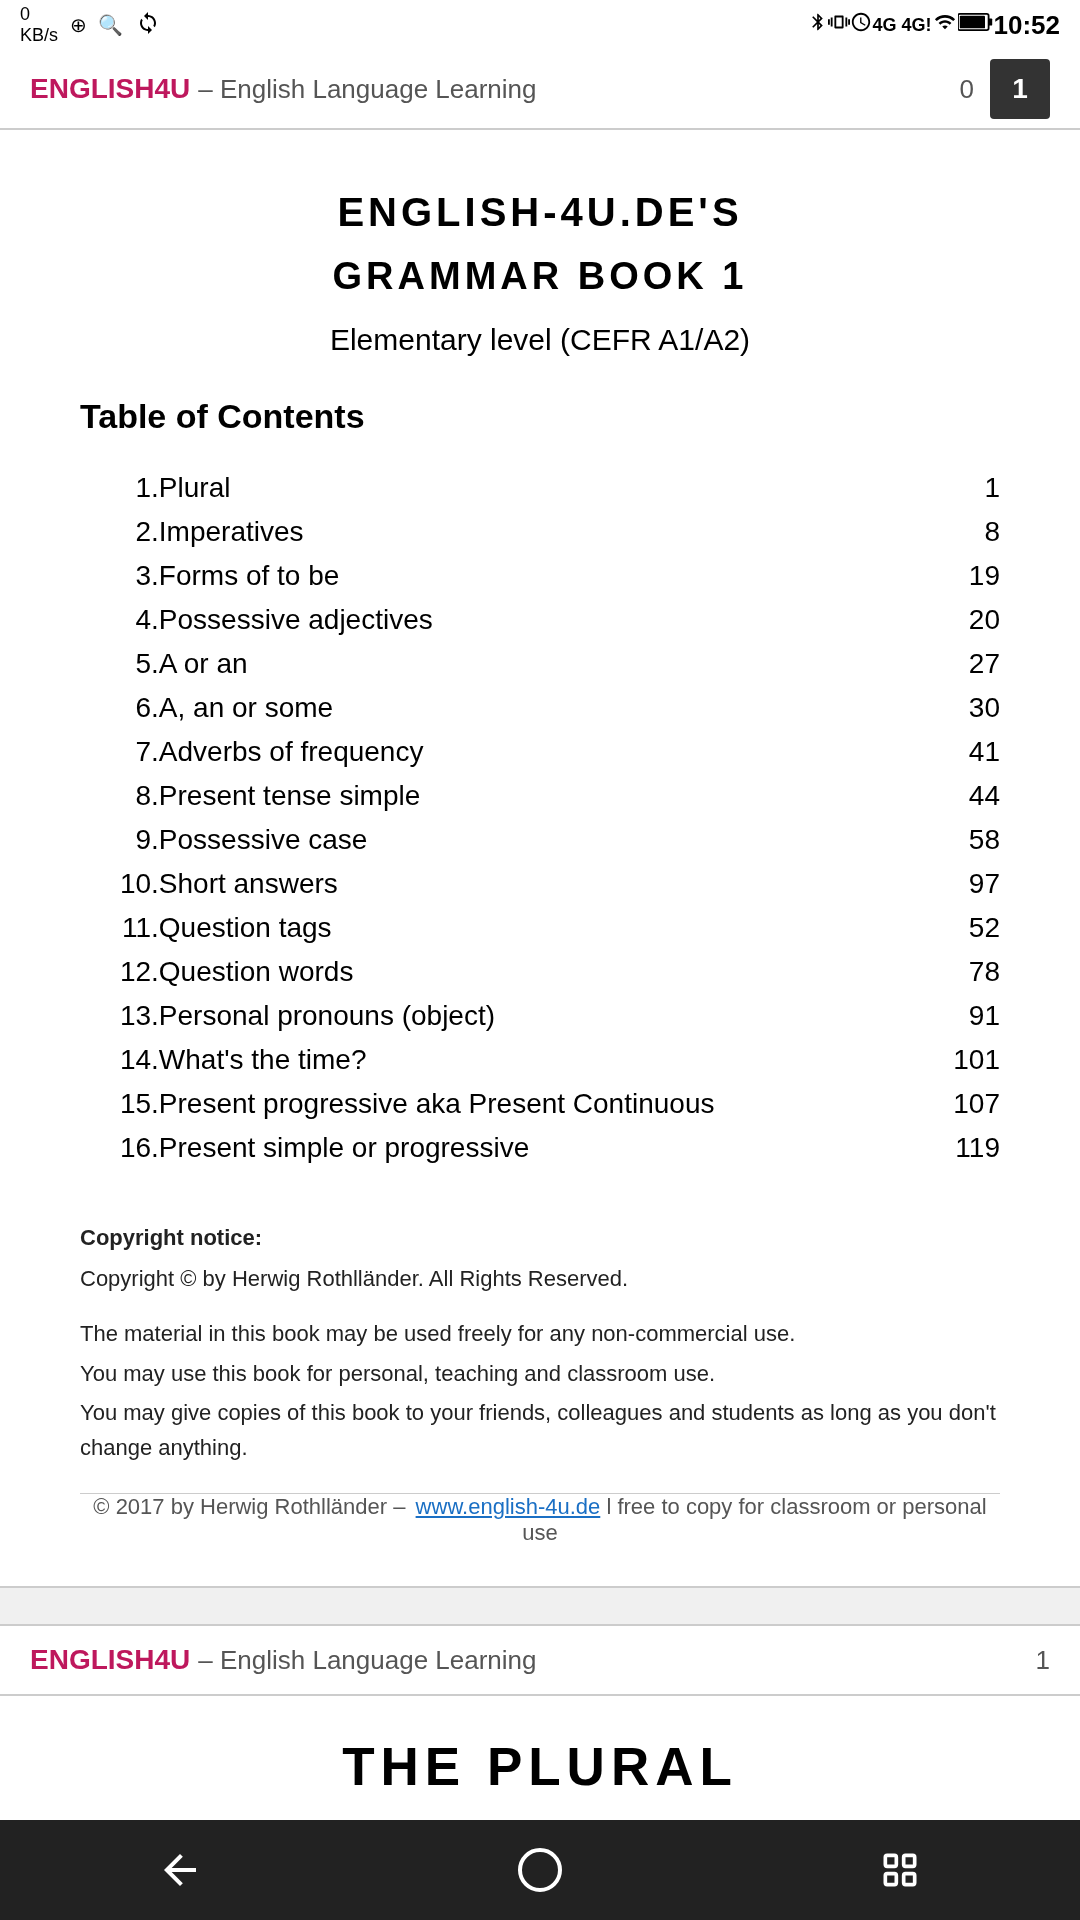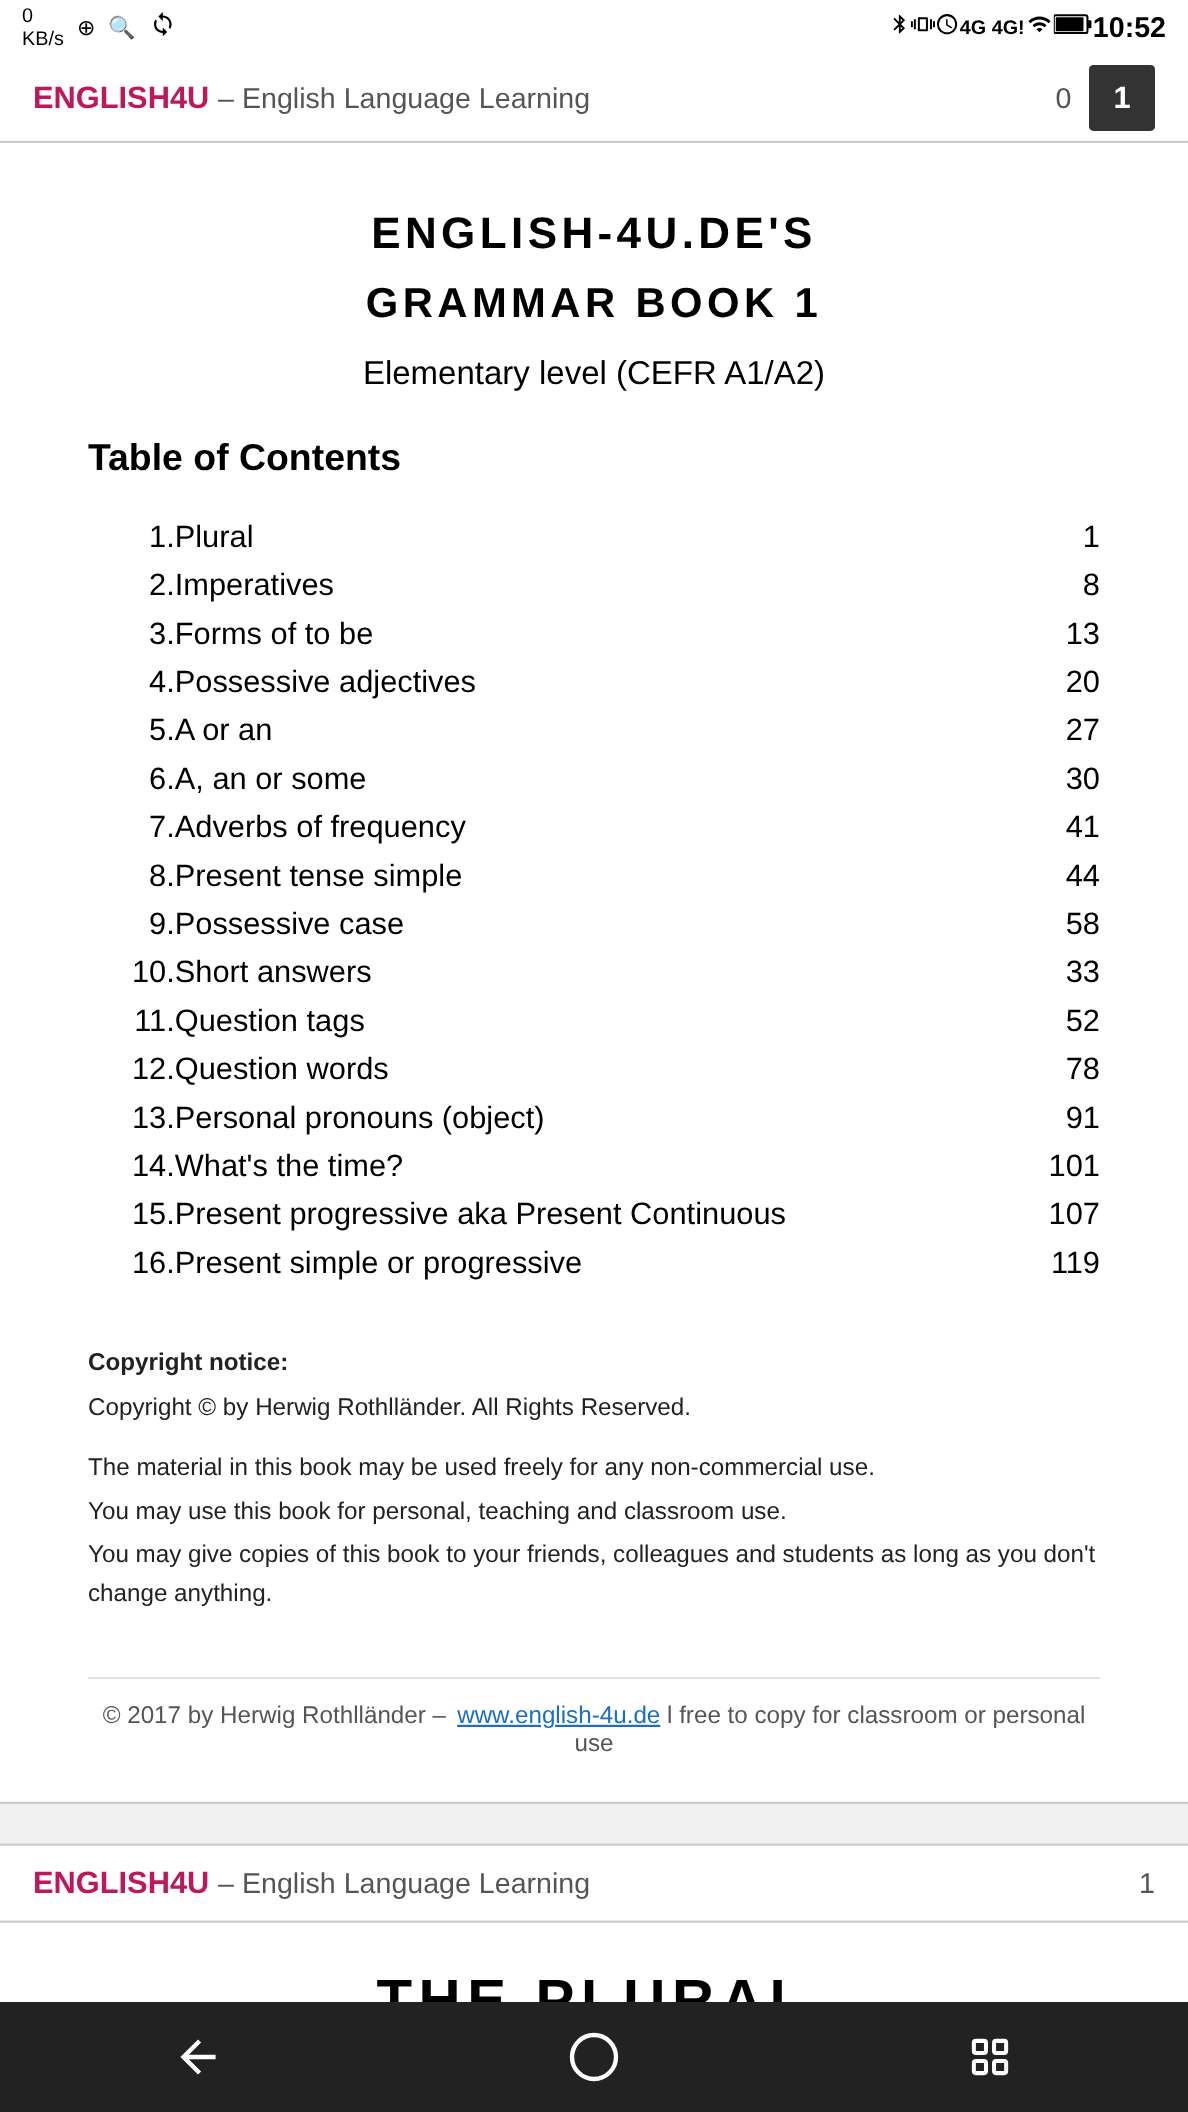--- a/index.html
+++ b/index.html
@@ -140,27 +140,26 @@
 
     .copyright-section {
       margin-top: 50px;
       font-family: Arial, sans-serif;
       font-size: 22px;
       line-height: 1.6;
       color: #222;
     }
 
     .page-footer {
-      margin-top: 60px;
+      margin-top: 28px;
       text-align: center;
       font-family: Arial, sans-serif;
       font-size: 22px;
       color: #555;
       border-top: 1px solid #ccc;
-      padding-top: 20px;
     }
     .footer-link {
       color: #1a6fc4;
       text-decoration: underline;
     }
 
     .nav-bar2 {
       width: 100%;
       height: 70px;
       border-bottom: 2px solid #ccc;
@@ -294,21 +293,21 @@
       <td class="toc-page">1</td>
     </tr>
         <tr>
       <td class="toc-num">2.</td>
       <td class="toc-title">Imperatives</td>
       <td class="toc-page">8</td>
     </tr>
         <tr>
       <td class="toc-num">3.</td>
       <td class="toc-title">Forms of to be</td>
-      <td class="toc-page">13</td>
+      <td class="toc-page">19</td>
     </tr>
         <tr>
       <td class="toc-num">4.</td>
       <td class="toc-title">Possessive adjectives</td>
       <td class="toc-page">20</td>
     </tr>
         <tr>
       <td class="toc-num">5.</td>
       <td class="toc-title">A or an</td>
       <td class="toc-page">27</td>
@@ -329,21 +328,21 @@
       <td class="toc-page">44</td>
     </tr>
         <tr>
       <td class="toc-num">9.</td>
       <td class="toc-title">Possessive case</td>
       <td class="toc-page">58</td>
     </tr>
         <tr>
       <td class="toc-num">10.</td>
       <td class="toc-title">Short answers</td>
-      <td class="toc-page">33</td>
+      <td class="toc-page">97</td>
     </tr>
         <tr>
       <td class="toc-num">11.</td>
       <td class="toc-title">Question tags</td>
       <td class="toc-page">52</td>
     </tr>
         <tr>
       <td class="toc-num">12.</td>
       <td class="toc-title">Question words</td>
       <td class="toc-page">78</td>

